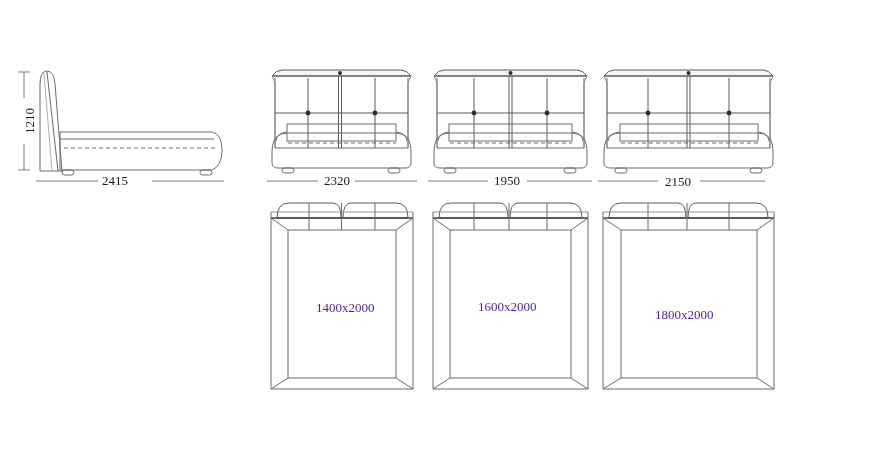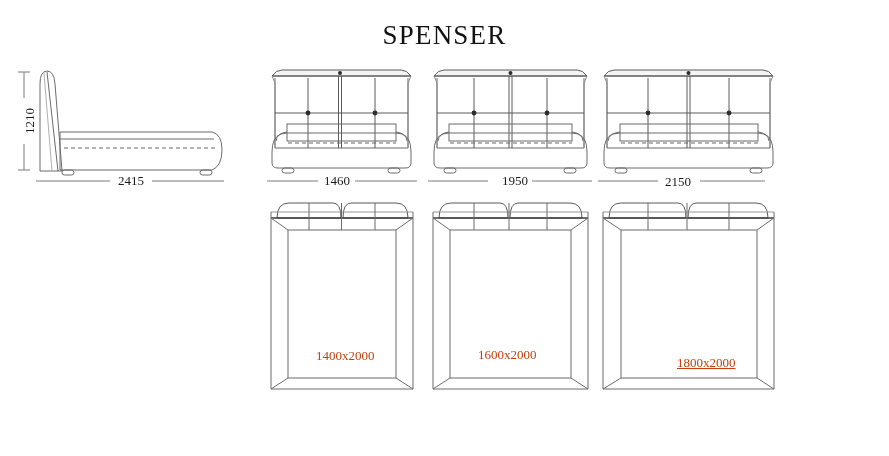--- a/index.html
+++ b/index.html
@@ -49,32 +49,30 @@
   }
   .dimlabel.vert {
     transform: rotate(-90deg);
     transform-origin: center center;
     padding: 0 3px;
   }
   .plabel {
     position: absolute;
     font-family: "Liberation Serif", serif;
     font-size: 13px;
-    color: #c2410c;
+    color: #4c1d95;
     white-space: nowrap;
     line-height: 14px;
-    margin-top: 48px;
   }
 </style>
 </head>
 <body>
 
 <div id="sheet">
 
-  <h1 class="title">SPENSER</h1>
 
   <svg class="dwg" width="889" height="456" viewBox="0 0 889 456">
     <defs>
       <g id="foot">
         <rect x="-6" y="0" width="12" height="5" rx="2.5" ry="2.5" fill="none" stroke="#6b6b6b" stroke-width="1"></rect>
       </g>
     </defs>
 
     <g>
 
@@ -275,27 +273,27 @@
       <path d="M621,230 L621,378 L757,378 L757,230 Z"></path>
       <line x1="603" y1="389" x2="621" y2="378"></line>
       <line x1="774" y1="389" x2="757" y2="378"></line>
       <line x1="621" y1="230" x2="603" y2="218"></line>
       <line x1="757" y1="230" x2="774" y2="218"></line>
     </g>
   </svg>
 
   <div class="dimlabel vert" style="left:7px; top:114px; width:40px; text-align:center;">1210</div>
 
-  <div class="dimlabel" style="left:114px; top:174px;">2415</div>
-
-  <div class="dimlabel" style="left:320px; top:174px;">1460</div>
-
-  <div class="dimlabel" style="left:490px; top:174px;margin-left:8px;">1950</div>
+  <div class="dimlabel" style="left:98px; top:174px;">2415</div>
+
+  <div class="dimlabel" style="left:320px; top:174px;">2320</div>
+
+  <div class="dimlabel" style="left:490px; top:174px;">1950</div>
 
   <div class="dimlabel" style="left:661px; top:175px;">2150</div>
 
   <div class="plabel" style="left:316px; top:301px;">1400x2000</div>
 
   <div class="plabel" style="left:478px; top:300px;">1600x2000</div>
 
-  <div class="plabel" style="left:677px; top:308px;text-decoration:underline;">1800x2000</div>
+  <div class="plabel" style="left:655px; top:308px;">1800x2000</div>
 
 </div>
 
 </body></html>

